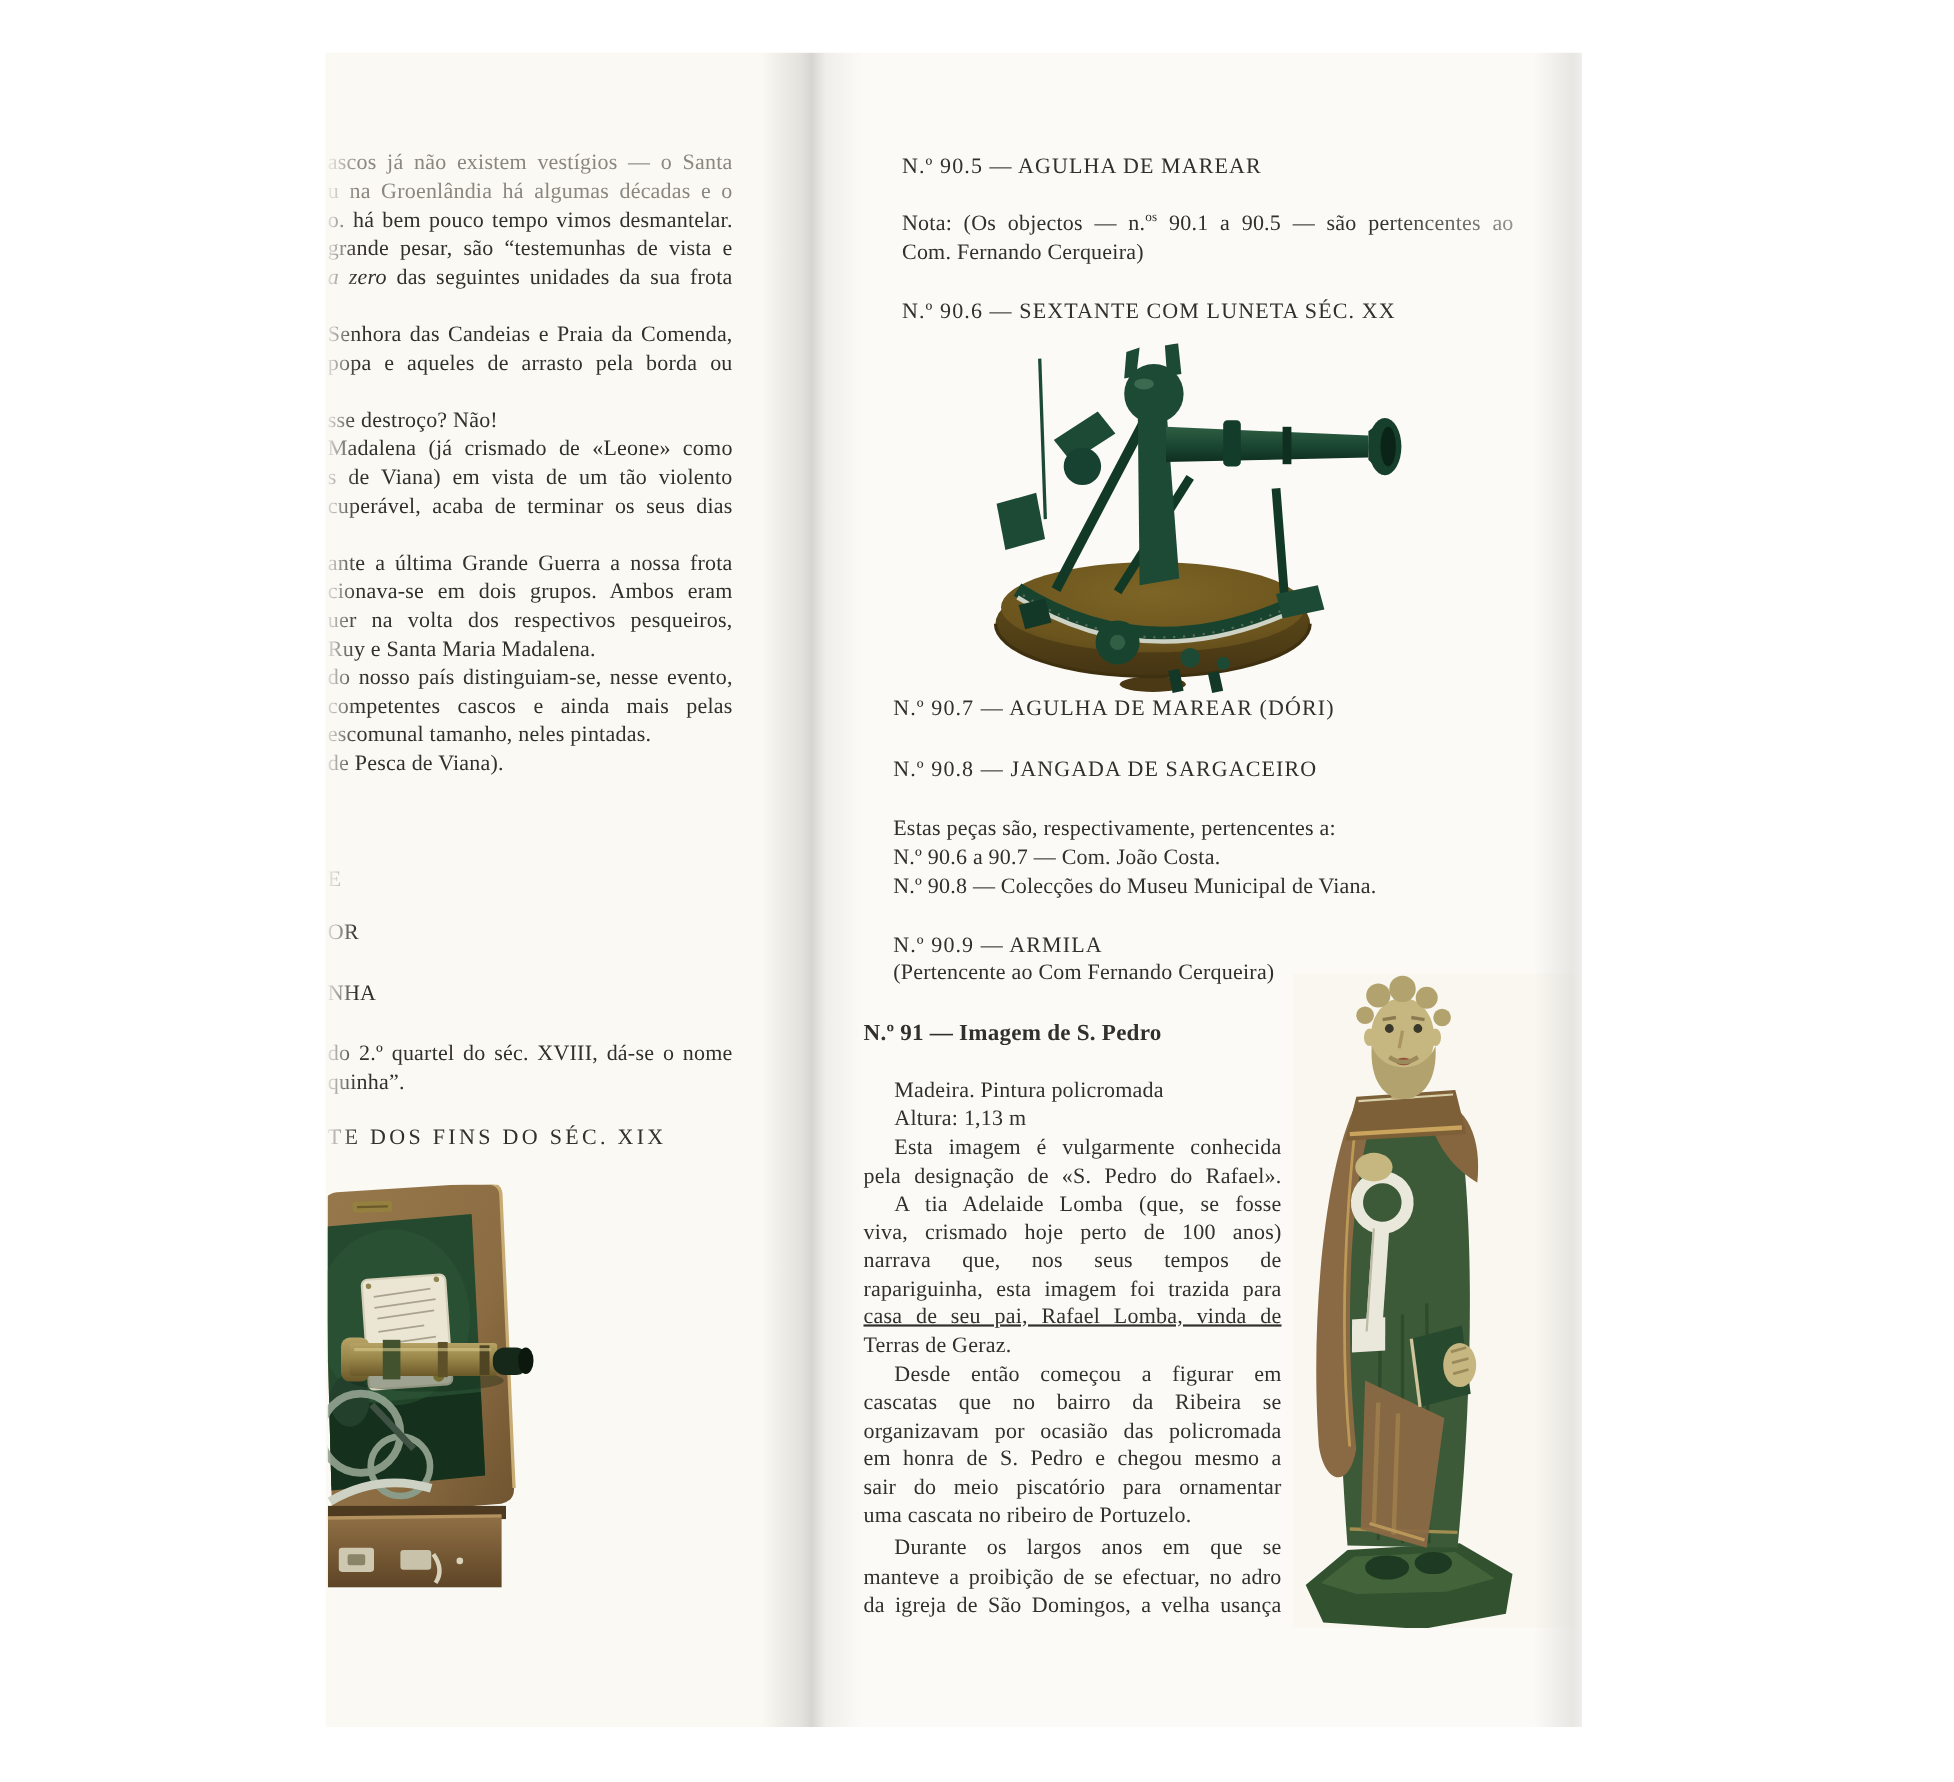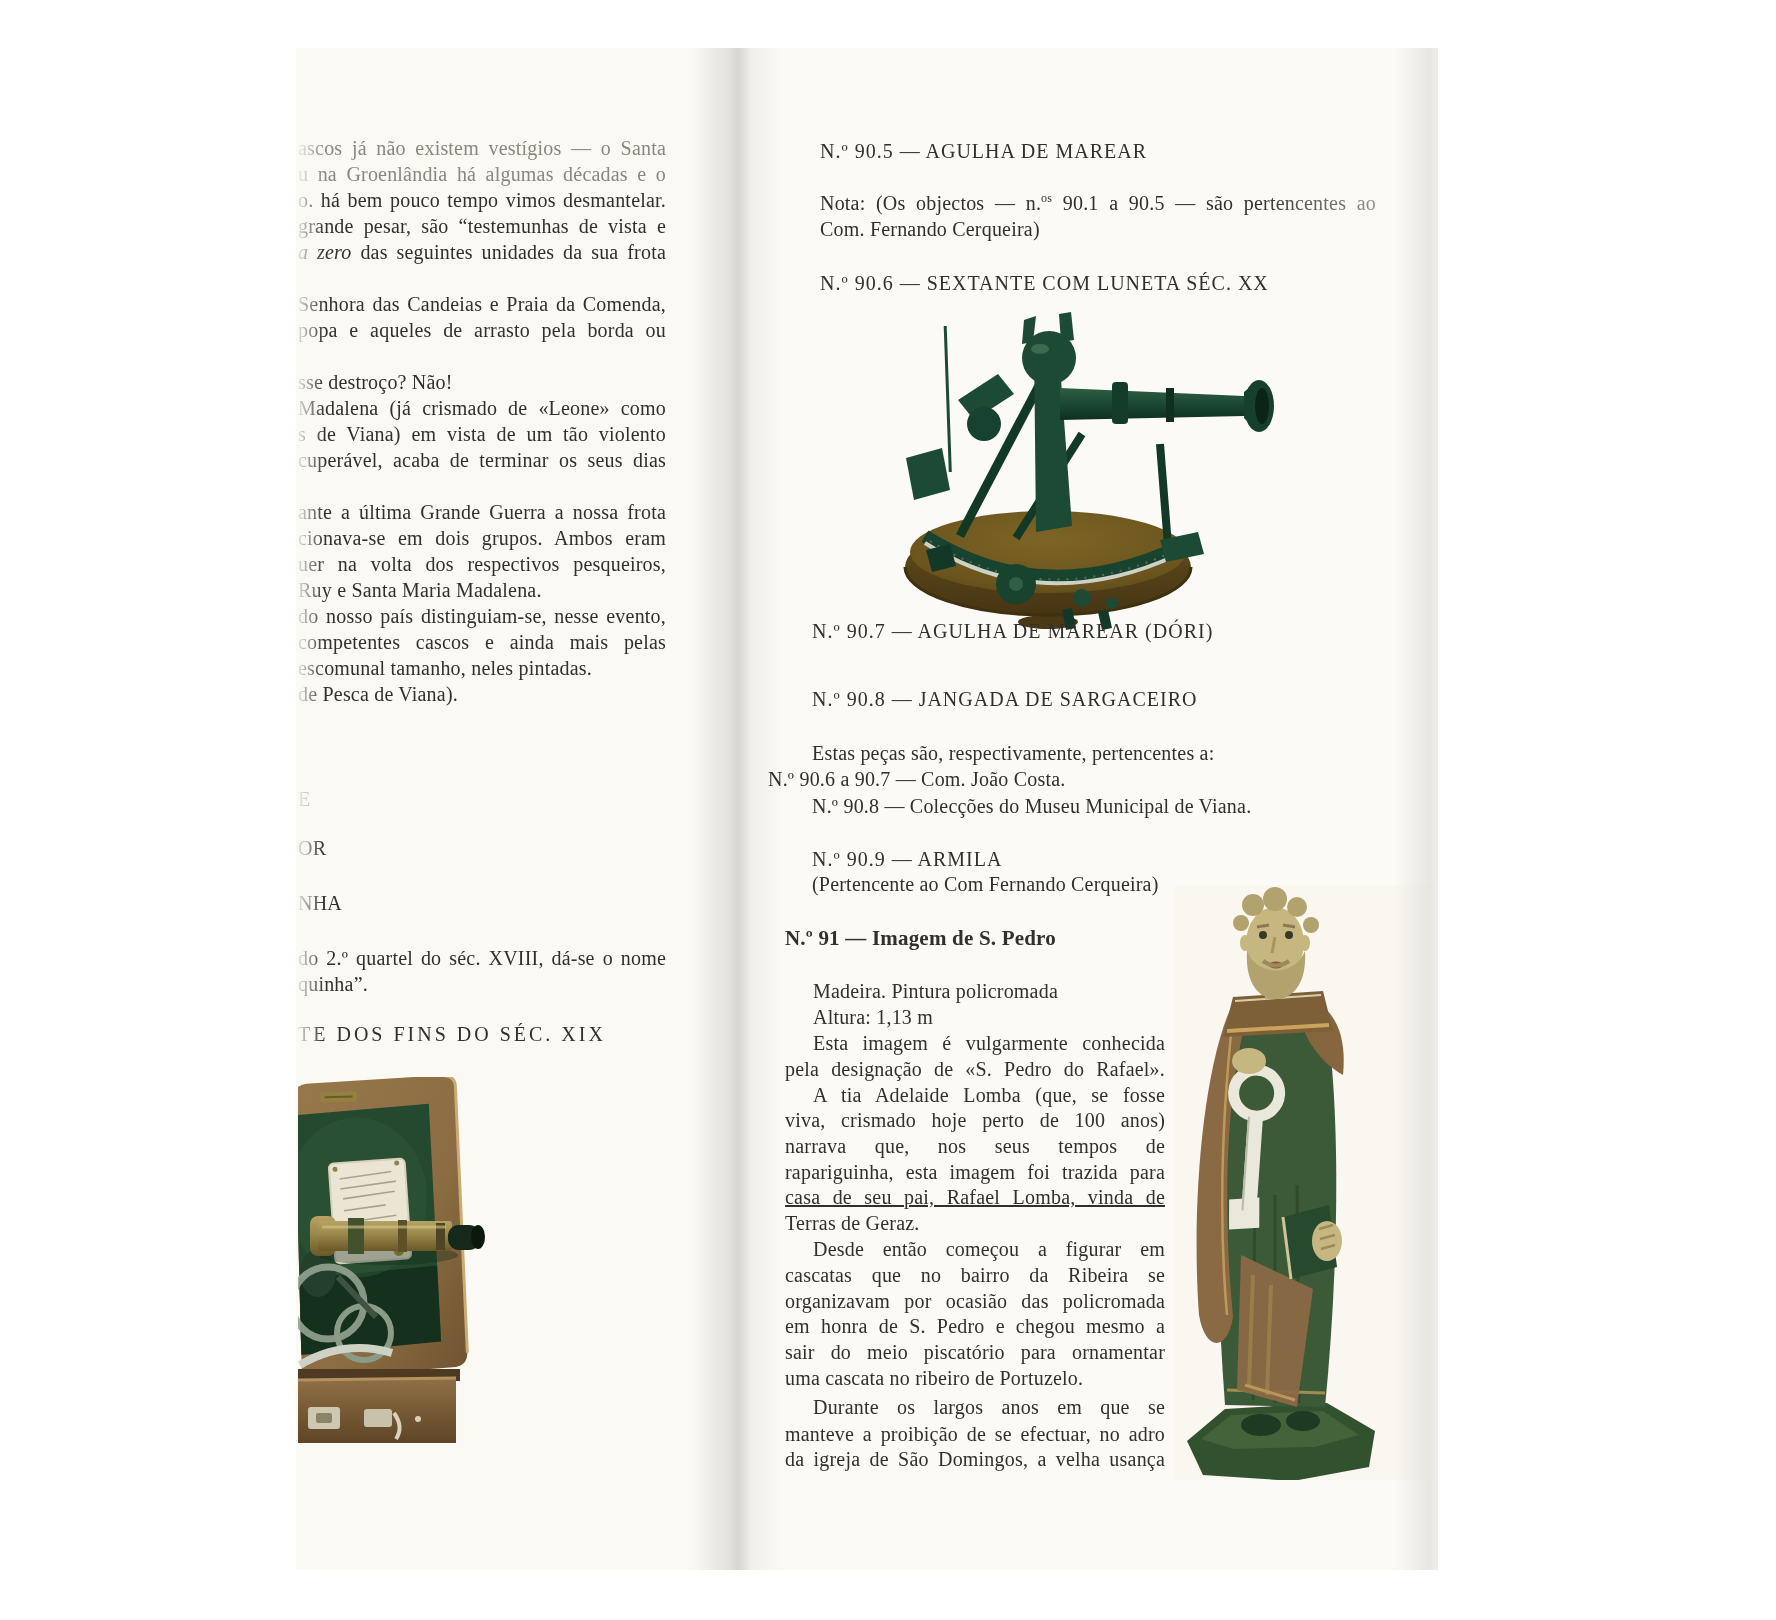--- a/index.html
+++ b/index.html
@@ -271,24 +271,24 @@
       <div class="ln " style="left: 298px; top: 890px;"><span>NHA</span></div>
       <div class="ln just" style="left: 298px; top: 945px; width: 368px;"><span>do 2.º quartel do séc. XVIII, dá-se o nome</span></div>
       <div class="ln " style="left: 298px; top: 971px;"><span>quinha”.</span></div>
       <div class="ln caps wide" style="left: 298px; top: 1021px;"><span>TE DOS FINS DO SÉC. XIX</span></div>
     </div>
   <div class="lines">
       <div class="ln caps" style="left: 820px; top: 138px;"><span>N.º 90.5 — AGULHA DE MAREAR</span></div>
       <div class="ln just" style="left: 820px; top: 190px; width: 556px;"><span>Nota:  (Os objectos — n.</span><sup>os</sup><span> 90.1 a 90.5 — são pertencentes ao</span></div>
       <div class="ln " style="left: 820px; top: 216px;"><span>Com. Fernando Cerqueira)</span></div>
       <div class="ln caps" style="left: 820px; top: 270px;"><span>N.º 90.6 — SEXTANTE COM LUNETA SÉC. XX</span></div>
-      <div class="ln caps" style="left: 812px; top: 618px;"><span>N.º 90.7 — AGULHA DE MAREAR (DÓRI)</span></div>
+      <div class="ln caps" style="left: 812px; top: 631px;"><span>N.º 90.7 — AGULHA DE MAREAR (DÓRI)</span></div>
       <div class="ln caps" style="left: 812px; top: 686px;"><span>N.º 90.8 — JANGADA DE SARGACEIRO</span></div>
       <div class="ln " style="left: 812px; top: 740px;"><span>Estas peças são, respectivamente, pertencentes a:</span></div>
-      <div class="ln " style="left: 768px; top: 766px; text-align: right;"><span>N.º 90.6 a 90.7 — Com. João Costa.</span></div>
+      <div class="ln " style="left: 812px; top: 766px; text-align: right;"><span>N.º 90.6 a 90.7 — Com. João Costa.</span></div>
       <div class="ln " style="left: 812px; top: 793px;"><span>N.º 90.8 — Colecções do Museu Municipal de Viana.</span></div>
       <div class="ln caps" style="left: 812px; top: 846px;"><span>N.º 90.9 — ARMILA</span></div>
       <div class="ln " style="left: 812px; top: 871px;"><span>(Pertencente ao Com Fernando Cerqueira)</span></div>
       <div class="ln bold" style="left: 785px; top: 925px; text-align: right;"><span>N.º 91 — Imagem de S. Pedro</span></div>
     </div>
   <div class="lines">
       <div class="ln ind" style="left: 785px; top: 978px;"><span>Madeira. Pintura policromada</span></div>
       <div class="ln ind" style="left: 785px; top: 1004px;"><span>Altura: 1,13 m</span></div>
       <div class="ln ind just" style="left: 785px; top: 1030px; width: 380px;"><span>Esta imagem é vulgarmente conhecida</span></div>
       <div class="ln just" style="left: 785px; top: 1056px; width: 380px;"><span>pela designação de «S. Pedro do Rafael».</span></div>

